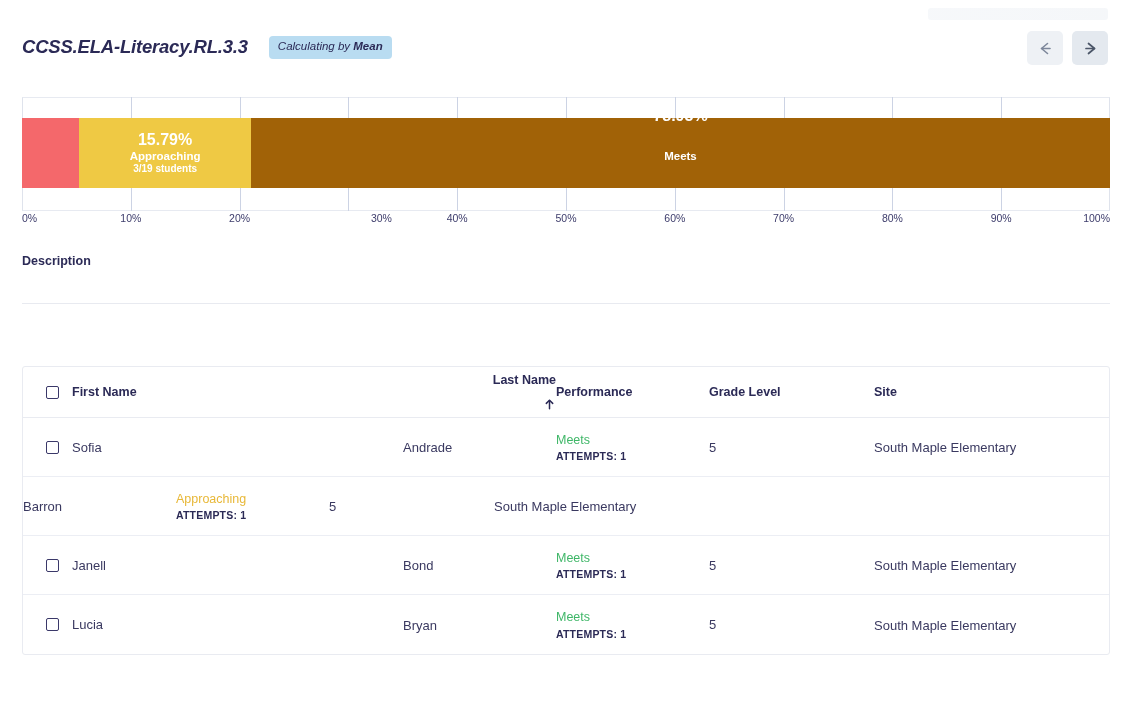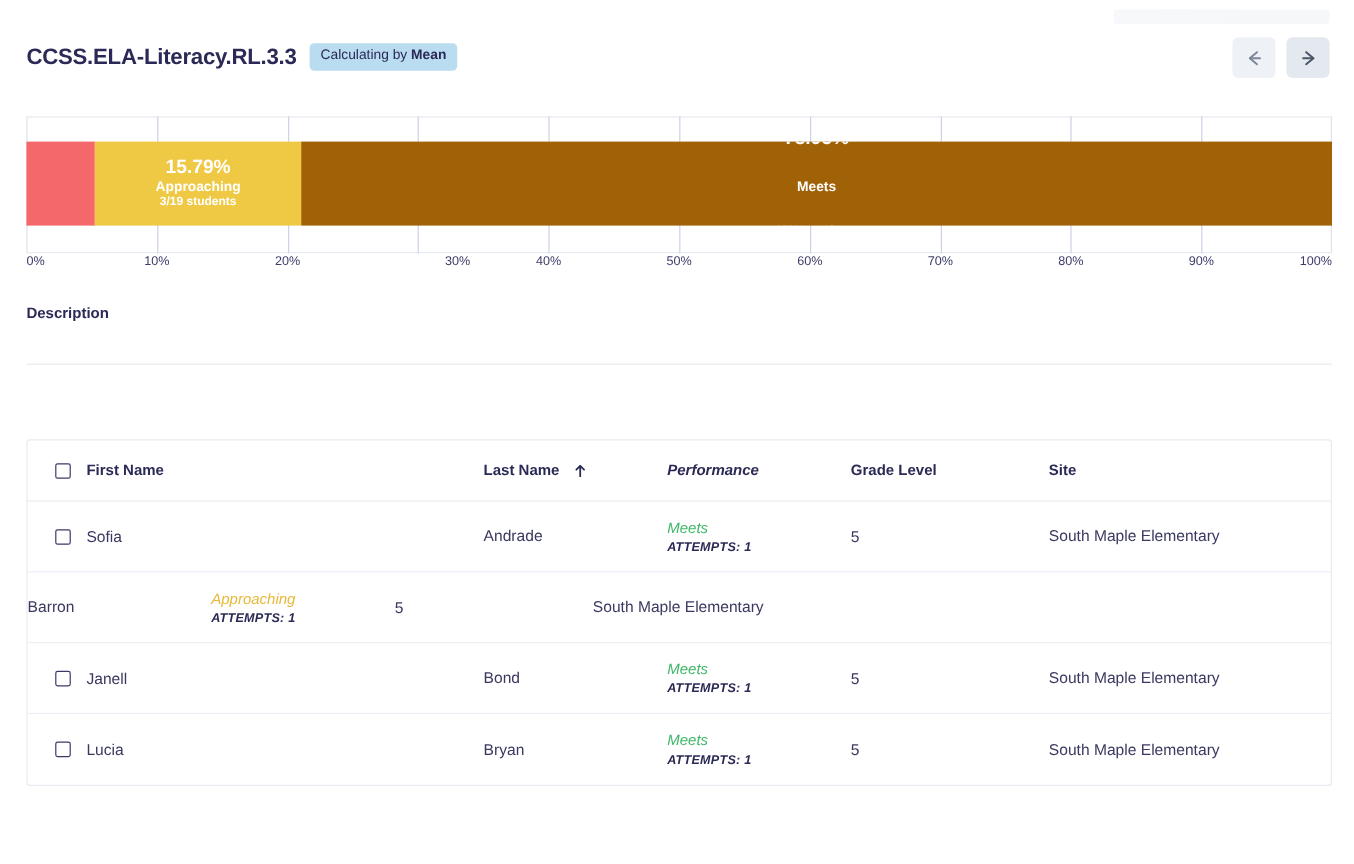--- a/index.html
+++ b/index.html
@@ -29,21 +29,22 @@
     border-radius: 3px;
     opacity: .55;
   }
 
   
   .header {
     position: absolute;
     top: 36px; left: 22px;
     display: flex;
     align-items: center;
-    gap: 11px;
+    gap: 21px;
+    font-style: italic;
   }
   .std-title {
     font-size: 18.5px;
     font-weight: bold;
     color: #2b2a56;
     letter-spacing: -.2px;
     white-space: nowrap;
   }
   .calc-badge {
     background: #b9dcf1;
@@ -195,34 +196,34 @@
     border-bottom: 1px solid #eceef4;
     height: 59px;
   }
   .trow:last-child { border-bottom: none; }
   .thead {
     height: 51px;
     border-bottom: 1px solid #e9ebf1;
   }
   .c-first { width: 380px; padding-left: 23px; display: flex; align-items: center; gap: 13px; }
   .c-last  { width: 153px; }
-  .c-perf  { width: 153px; font-style: italic; }
+  .c-perf  { width: 153px; }
   .c-grade { width: 165px; }
   .c-site  { flex: 1; }
 
   .thead .c-first,
   .thead .c-last,
   .thead .c-perf,
   .thead .c-grade,
   .thead .c-site {
     font-size: 12.5px;
     font-weight: bold;
     color: #2b2a56;
   }
-  .c-last.hdr { display: flex; align-items: flex-end; gap: 11px; }
+  .c-last.hdr { display: flex; align-items: flex-end; gap: 11px; flex-direction: column; }
   .sort-arrow { display: inline-flex; }
 
   .cbx {
     width: 13px; height: 13px;
     border: 1.6px solid #3a3869;
     border-radius: 2px;
     background: #fff;
     flex: none;
     cursor: pointer;
   }

